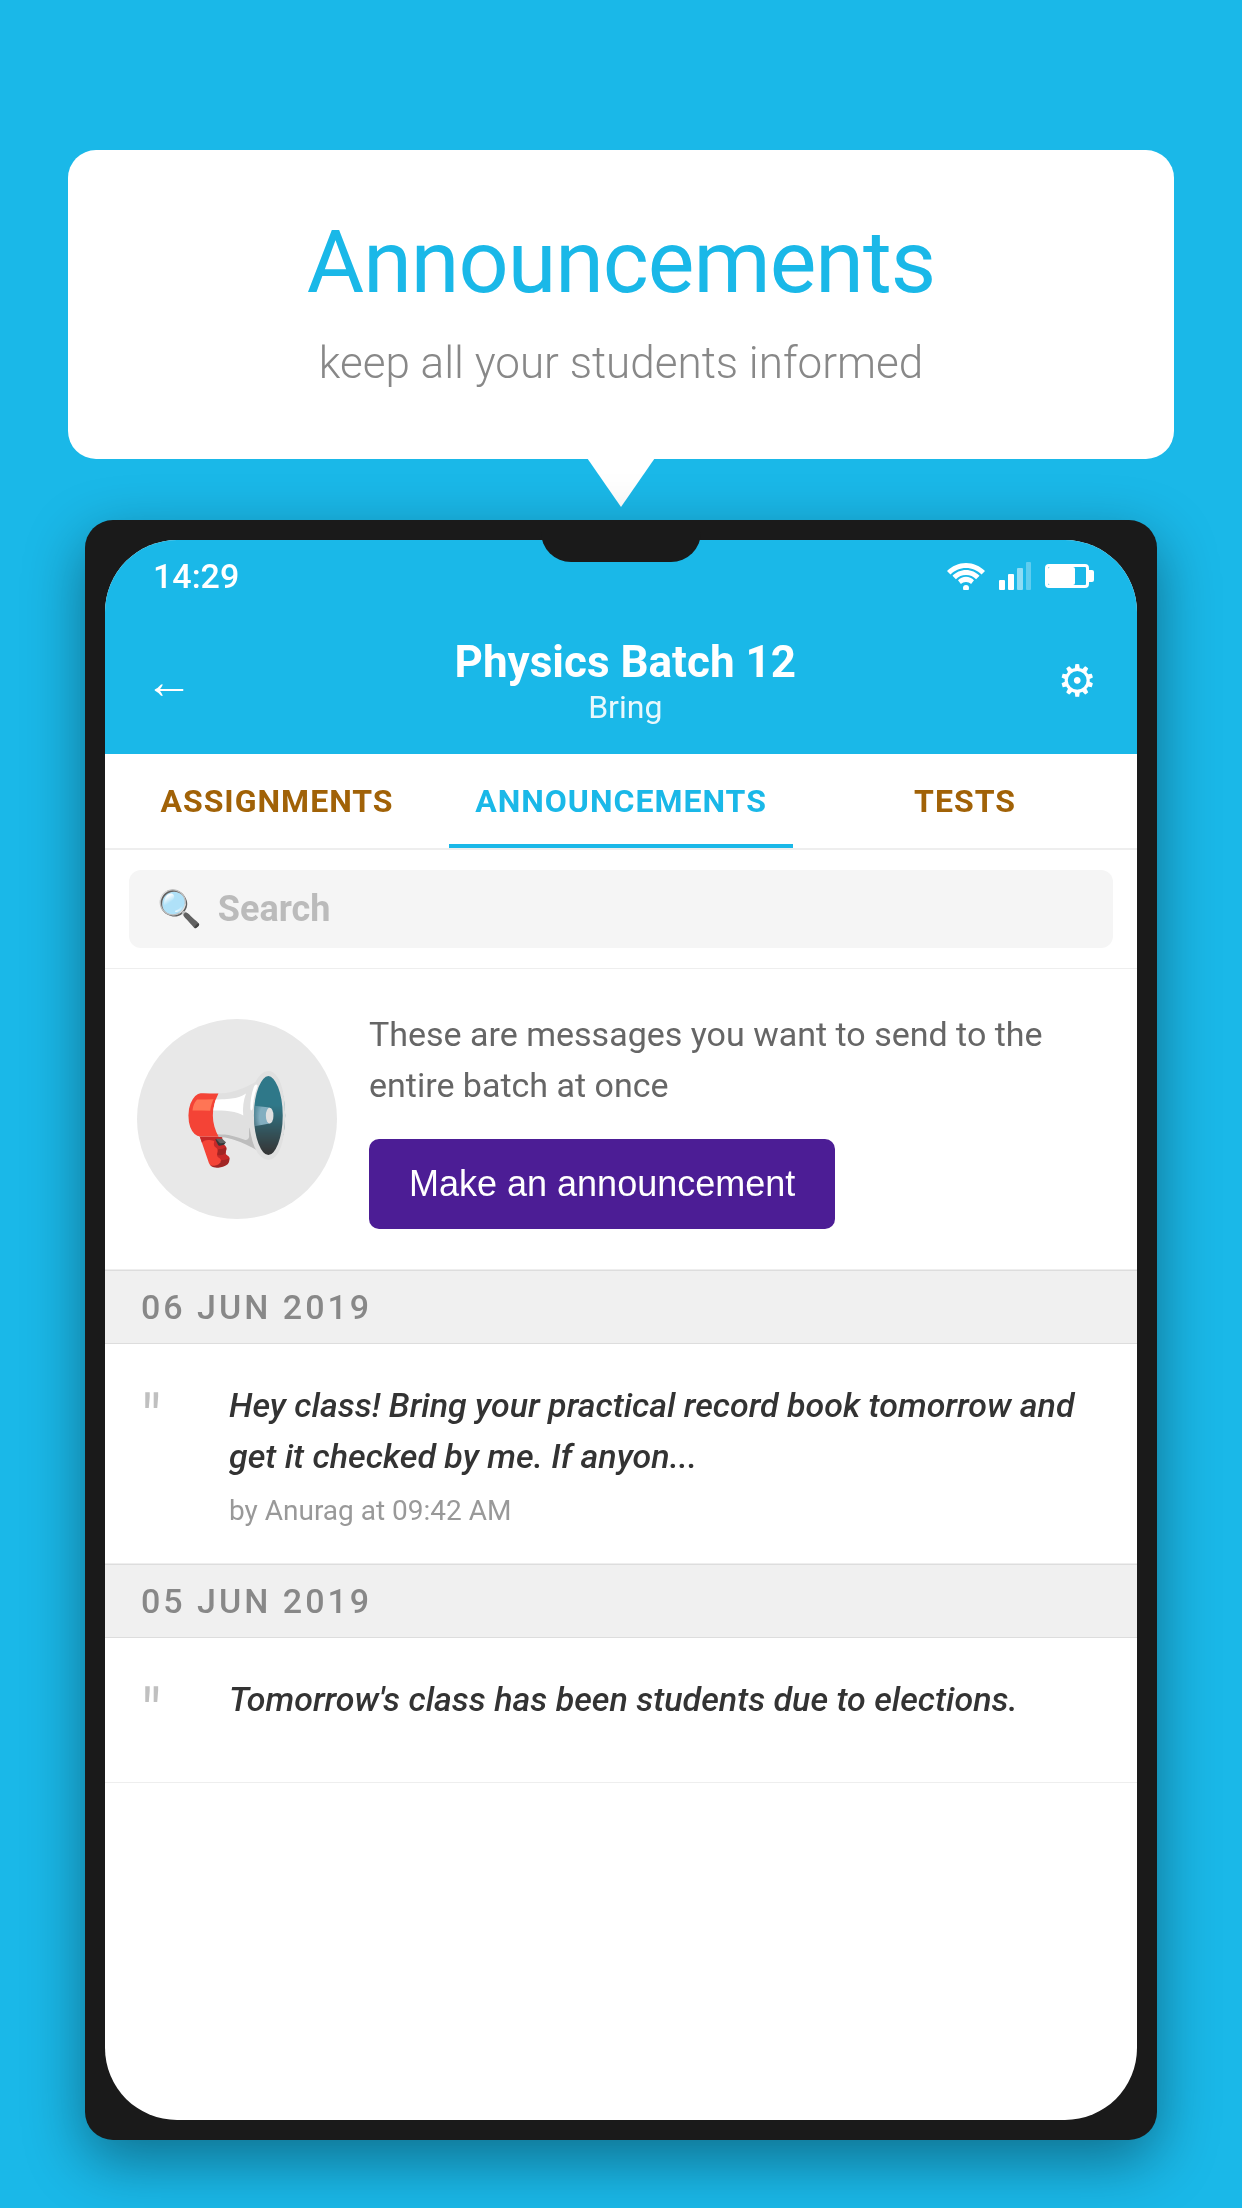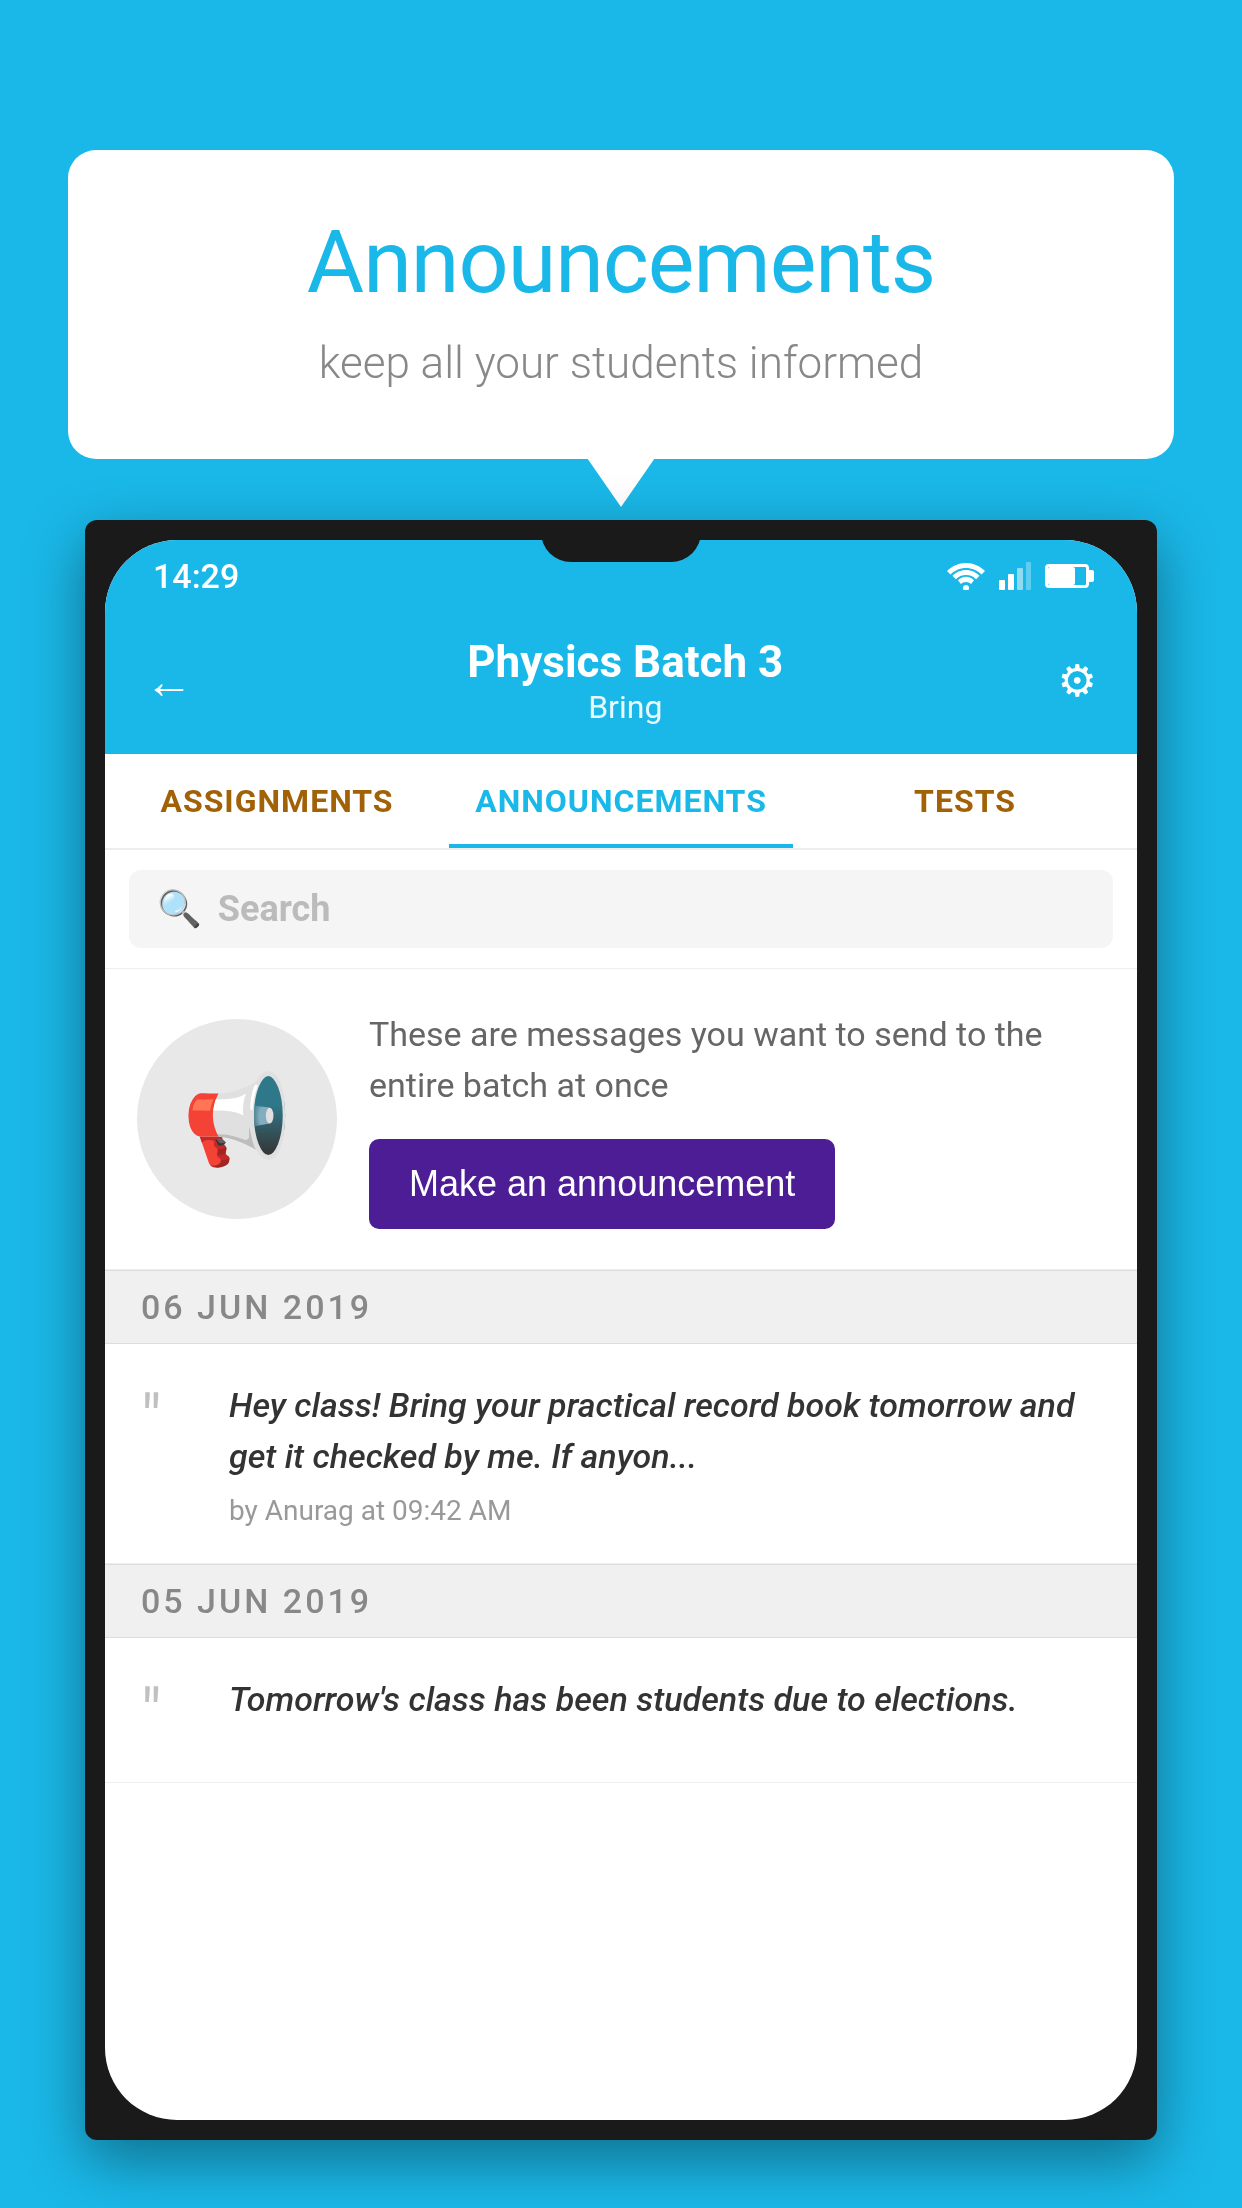--- a/index.html
+++ b/index.html
@@ -65,21 +65,21 @@
     .phone-container {
       position: absolute;
       top: 520px;
       left: 85px;
       right: 85px;
       bottom: 0;
     }
 
     .phone-outer {
       background: #1a1a1a;
-      border-radius: 12px;
+      border-radius: 28px;
       padding: 20px;
       width: 100%;
       height: 1620px;
       position: relative;
       box-shadow: 0 20px 60px rgba(0,0,0,0.4);
     }
 
     .phone-inner {
       background: white;
       border-radius: 72px;
@@ -404,21 +404,21 @@
           </svg>
           <div class="battery-icon">
             <div class="battery-fill"></div>
           </div>
         </div>
       </div>
 
       <div class="app-header">
         <span class="back-arrow">←</span>
         <div class="header-center">
-          <div class="header-title">Physics Batch 3</div>
+          <div class="header-title">Physics Batch 12</div>
           <div class="header-subtitle">Bring</div>
         </div>
         <span class="settings-icon">⚙</span>
       </div>
 
       <div class="tabs-container">
         <div class="tab">
           <span>ASSIGNMENTS</span>
         </div>
         <div class="tab active">

